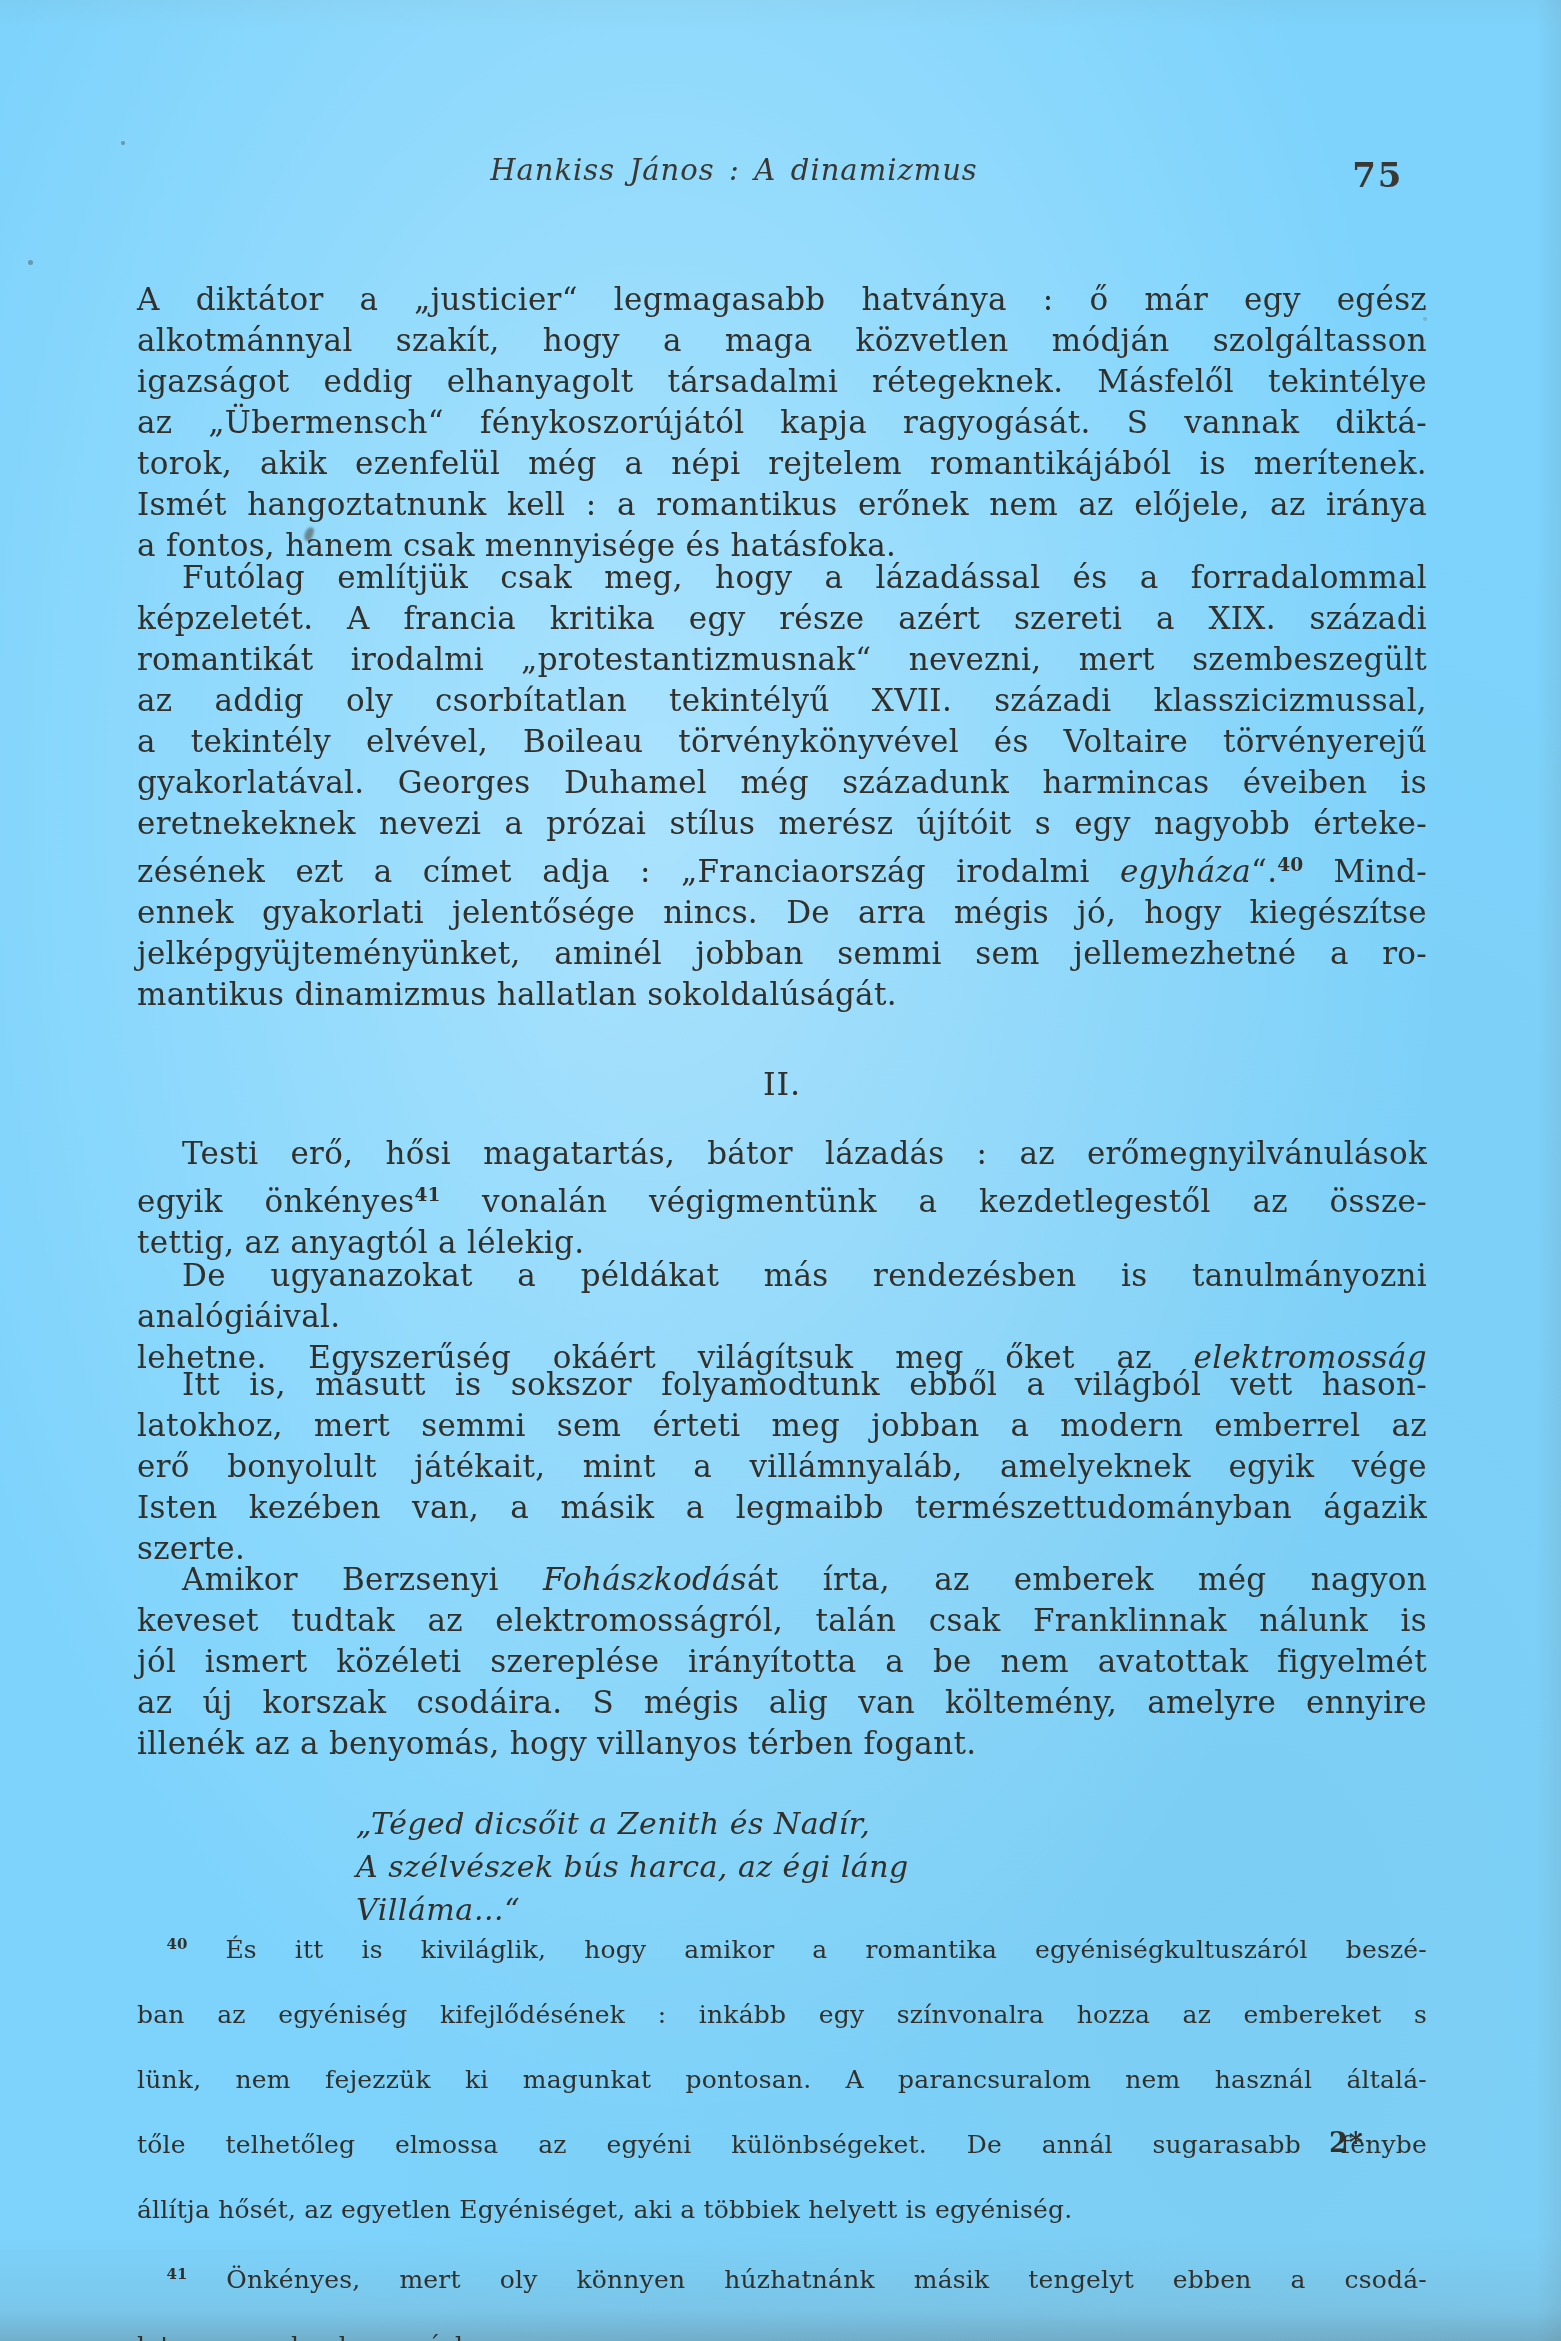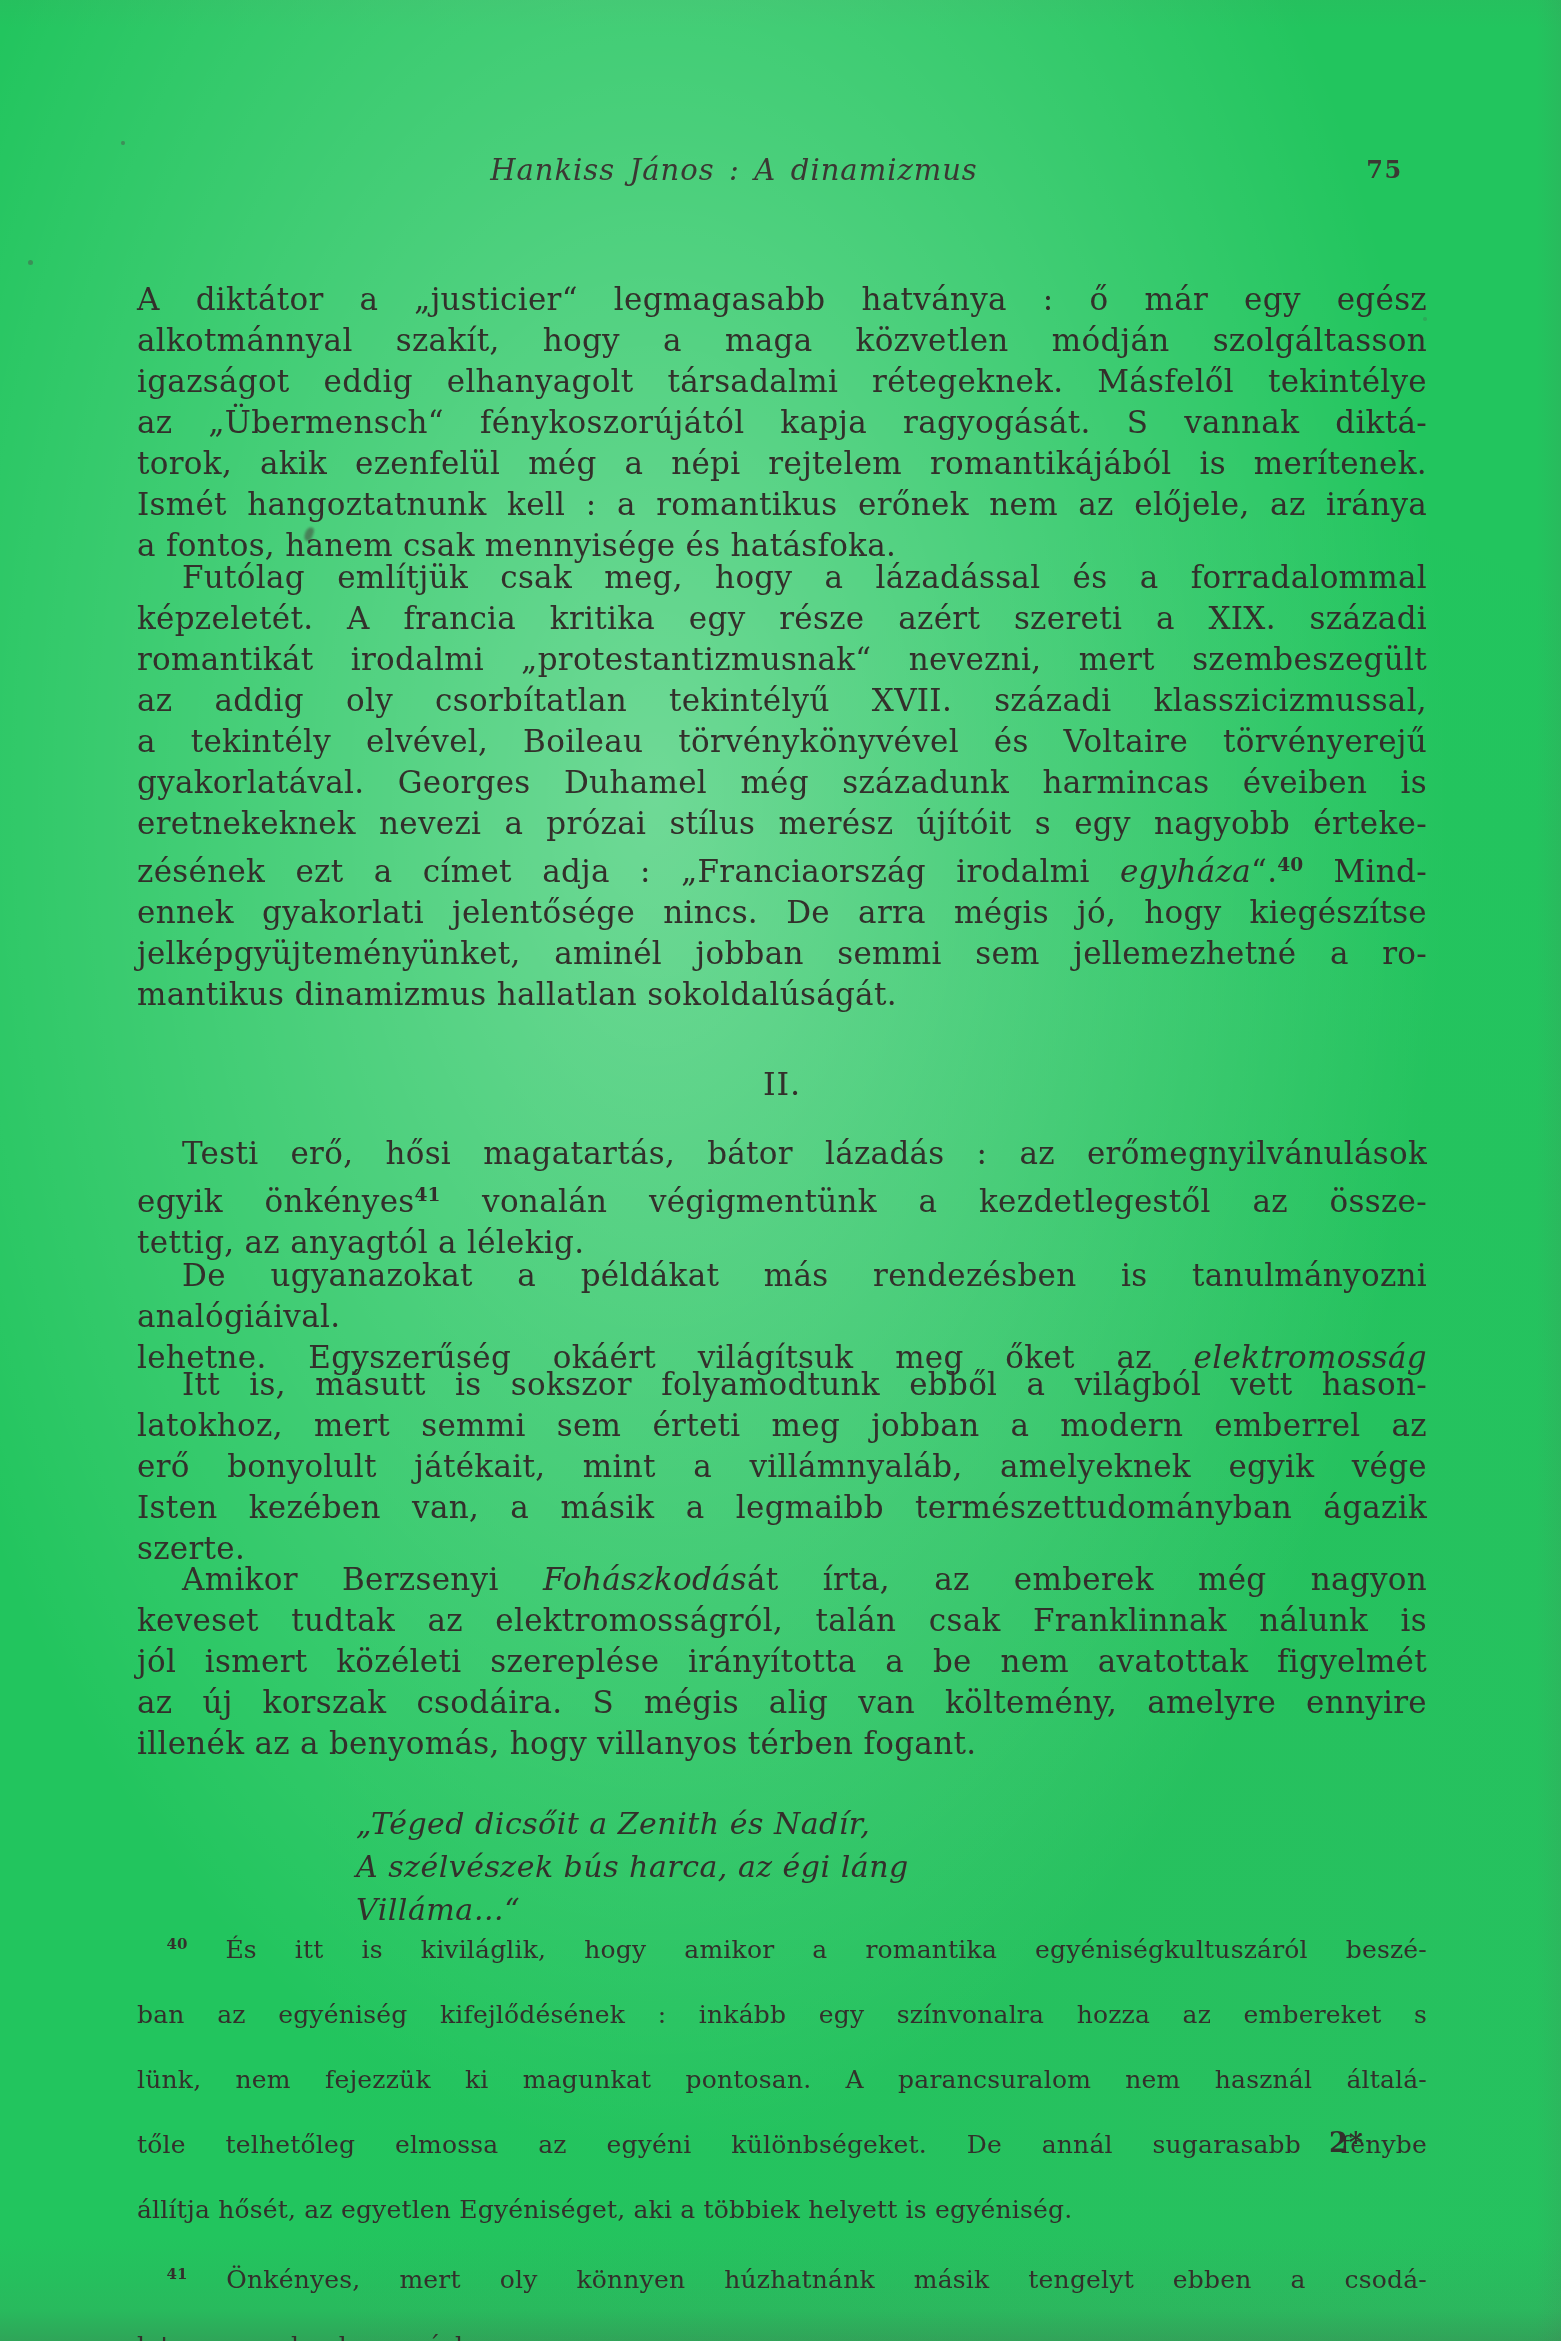--- a/index.html
+++ b/index.html
@@ -1,38 +1,38 @@
 <!DOCTYPE html>
 <html lang="hu" style="font-size:14px"><head>
 <meta charset="utf-8">
 <title>Hankiss János : A dinamizmus — 75</title>
 <style>
   html,body{margin:0;padding:0;}
   body{width:1561px;height:2342px;background:#d9d7d3;}
   .page{
     position:relative;width:1561px;height:2342px;overflow:hidden;
-    background:#22c55e;
+    background:#7dd3fc;
     font-family:"DejaVu Serif","Liberation Serif",serif;
     color:#33302b;
   }
   
   .page::before{
     content:"";position:absolute;inset:0;pointer-events:none;
     background:
       radial-gradient(ellipse at 42% 34%, rgba(255,255,255,0.35), rgba(255,255,255,0) 62%),
       radial-gradient(ellipse at 80% 85%, rgba(120,116,108,0.06), rgba(0,0,0,0) 55%),
       linear-gradient(to bottom, rgba(0,0,0,0) 95.5%, rgba(95,92,86,0.10) 98.6%, rgba(80,78,72,0.28) 100%),
       linear-gradient(to right, rgba(0,0,0,0) 98.4%, rgba(95,92,86,0.10) 100%),
       linear-gradient(to top, rgba(0,0,0,0) 98.8%, rgba(110,106,98,0.05) 100%);
   }
   .block{position:absolute;left:137px;width:1290px;}
   
   .runhead{top:153px;font-style:italic;font-size:29px;letter-spacing:1px;}
   .runhead .title{display:block;text-align:center;transform:translateX(-48px);word-spacing:4.3px;color:#3b3833;}
-  .runhead .pagenum{position:absolute;right:24px;top:1.7px;font-style:normal;font-weight:bold;font-size:24px;letter-spacing:1.7px;color:#3b3833;}
+  .runhead .pagenum{position:absolute;right:24px;top:1.7px;font-style:normal;font-weight:bold;font-size:34px;letter-spacing:1.7px;color:#3b3833;}
   
   .para{font-size:31px;}
   .line{line-height:41px;text-align:justify;text-align-last:justify;letter-spacing:0.3px;}
   .line.last{text-align:left;text-align-last:left;}
   .indent-first .line:first-child{text-indent:45px;}
   .b-p1{top:279px;} .b-p2{top:557px;} .b-p3{top:1133px;} .b-p4{top:1255px;}
   .b-p5{top:1364px;} .b-p6{top:1559px;}
   .heading{top:1065px;font-size:32px;text-align:center;letter-spacing:0.9px;}
   .poem{top:1766px;font-size:30px;font-style:italic;padding-left:219px;width:1071px;margin-top:36px;}
   .poem .line{line-height:43px;text-align:left;text-align-last:left;letter-spacing:0.5px;}

